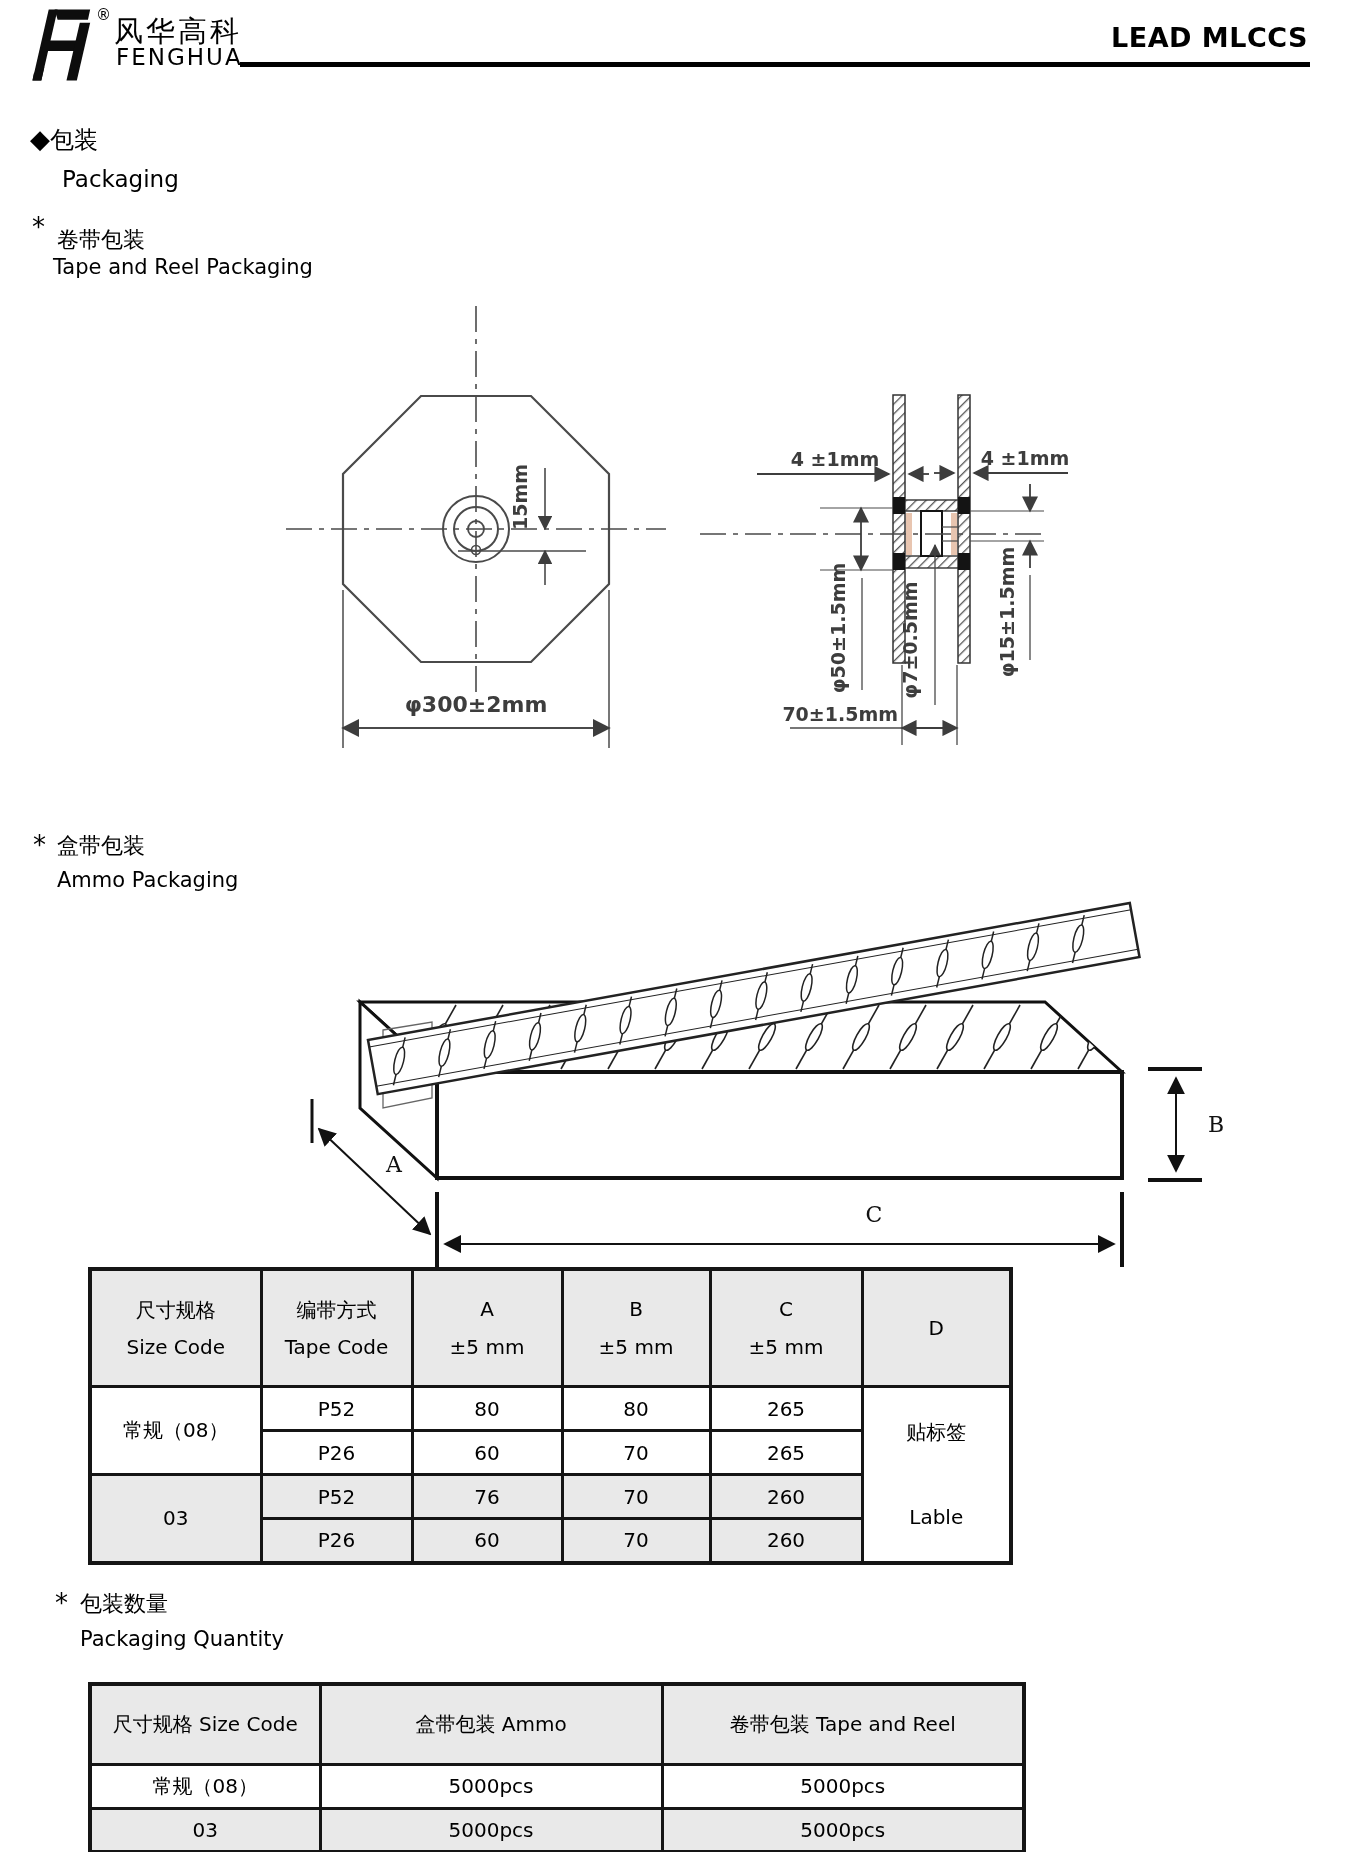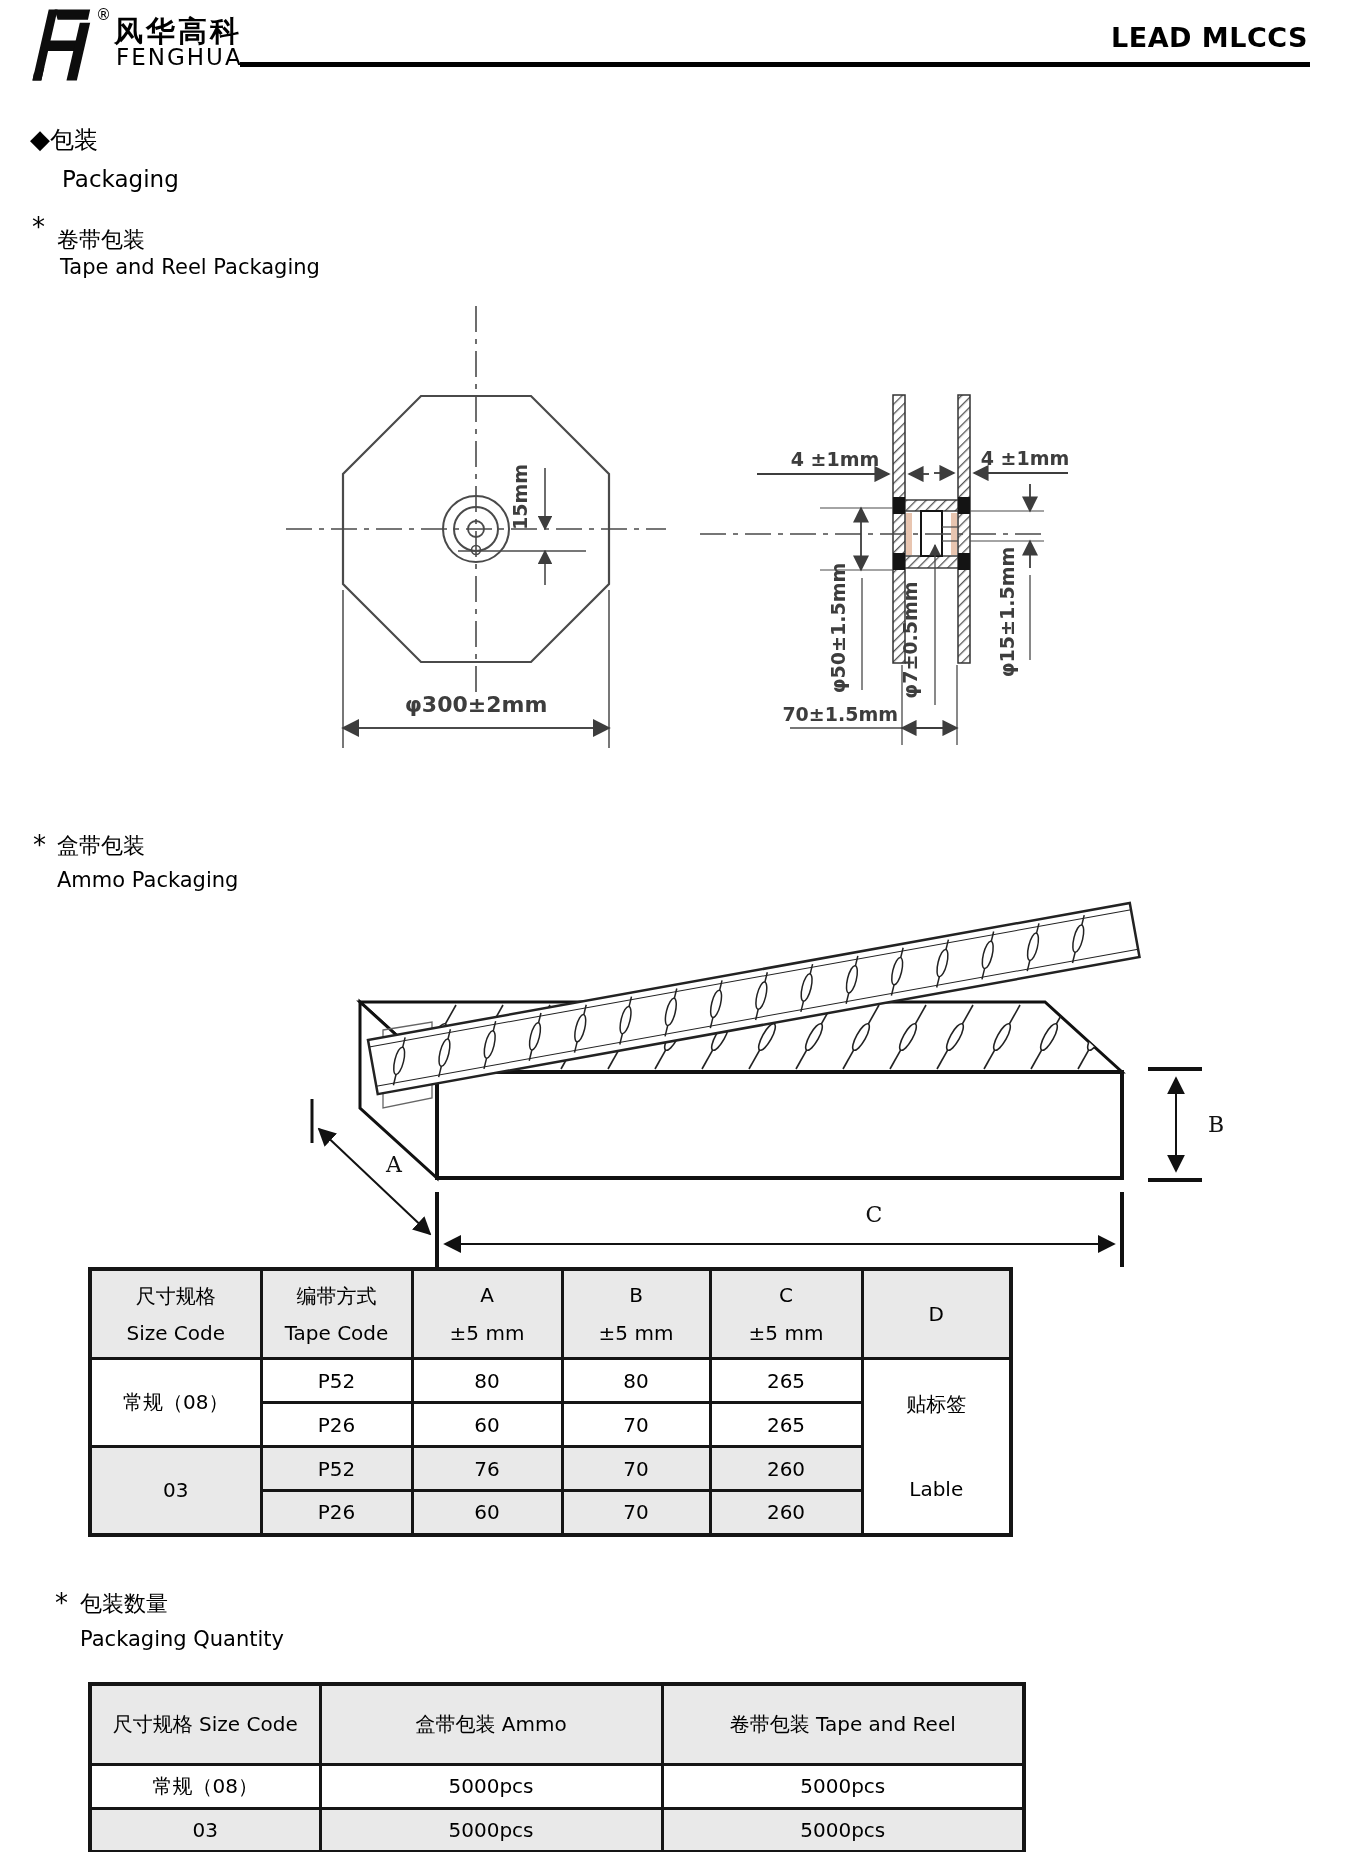--- a/index.html
+++ b/index.html
@@ -2,35 +2,35 @@
 <html><head>
 <meta charset="utf-8">
 <style>
   html,body{margin:0;padding:0}
   body{position:relative;width:1351px;height:1852px;background:#fff;overflow:hidden;
        font-family:"DejaVu Sans","Liberation Sans",sans-serif;color:#000}
   .abs{position:absolute}
   .zh{font-family:"DejaVu Sans","Liberation Sans",sans-serif}
   .rule{background:#000}
   .doc-title{font-weight:bold;font-size:27px;letter-spacing:.5px}
-  .brand-zh{font-weight:bold;font-size:29px;letter-spacing:3px}
+  .brand-zh{font-weight:normal;font-size:29px;letter-spacing:3px}
   .brand-en{font-weight:normal;font-size:23px;letter-spacing:2px}
   .sec-diamond{font-size:26px}
   .sec-zh{font-size:24px}
   .sec-en{font-size:23px}
   .sub-star{font-size:26px}
   .sub-zh{font-size:22px}
   .sub-en{font-size:21px}
   table{border-collapse:collapse;table-layout:fixed}
   .dtable{border:4px solid #151515}
   .dtable td{border:3px solid #151515;text-align:center;vertical-align:middle;
              font-size:20px;padding:0;overflow:hidden}
   .hd{background:#e9e9e9}
   .gray{background:#e9e9e9}
-  .hcell{display:flex;flex-direction:column;justify-content:space-between;height:62px;padding:12px 0}
+  .hcell{display:flex;flex-direction:column;justify-content:space-between;height:62px;padding:26px 0}
   .dcell{display:flex;flex-direction:column;justify-content:space-between;height:84px;padding:0}
   svg text{font-family:"DejaVu Sans","Liberation Sans",sans-serif}
   .dimtxt{font-weight:bold;fill:#3d3d3d;font-size:19px}
   .dimbig{font-weight:bold;fill:#3d3d3d;font-size:22px}
   .boxlbl{font-family:"DejaVu Serif","Liberation Serif",serif;font-size:22px;fill:#111}
 </style>
 </head>
 <body>
 
 <div class="abs" style="left:28px;top:8px;width:74px;height:74px">
@@ -50,21 +50,21 @@
 <div class="abs doc-title" style="right:43px;top:22px">LEAD MLCCS</div>
 <div class="abs rule" style="left:240px;top:62px;width:1070px;height:5px"></div>
 
 <div class="abs" style="left:30px;top:124px">
   <span class="sec-diamond">◆</span><span class="sec-zh zh">包装</span>
 </div>
 <div class="abs sec-en" style="left:62px;top:166px">Packaging</div>
 
 <div class="abs sub-star" style="left:32px;top:212px">*</div>
 <div class="abs sub-zh zh" style="left:57px;top:225px">卷带包装</div>
-<div class="abs sub-en" style="left:60px;top:255px">Tape and Reel Packaging</div>
+<div class="abs sub-en" style="left:53px;top:255px">Tape and Reel Packaging</div>
 
 <svg class="abs" style="left:230px;top:290px" width="880" height="470" viewBox="230 290 880 470">
   <defs>
     <marker id="arr" viewBox="0 0 10 10" refX="9" refY="5" markerWidth="9" markerHeight="9" orient="auto-start-reverse">
       <path d="M0,0 L10,5 L0,10 z" fill="#3d3d3d"></path>
     </marker>
     <pattern id="hatch" width="7" height="7" patternUnits="userSpaceOnUse" patternTransform="rotate(45)">
       <rect width="7" height="7" fill="#fff"></rect>
       <line x1="0" y1="0" x2="0" y2="7" stroke="#555" stroke-width="2.6"></line>
     </pattern>

